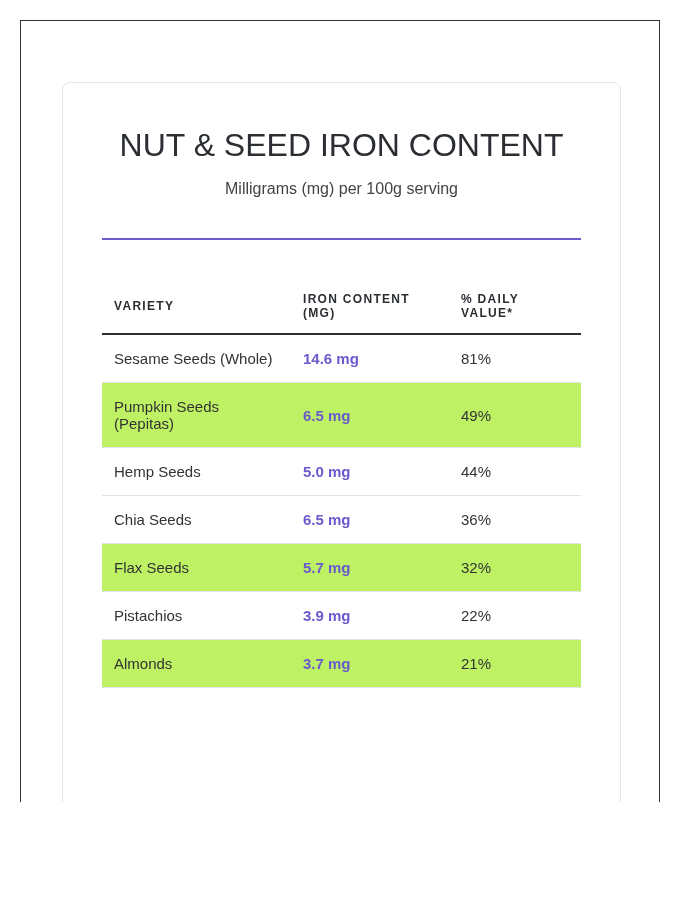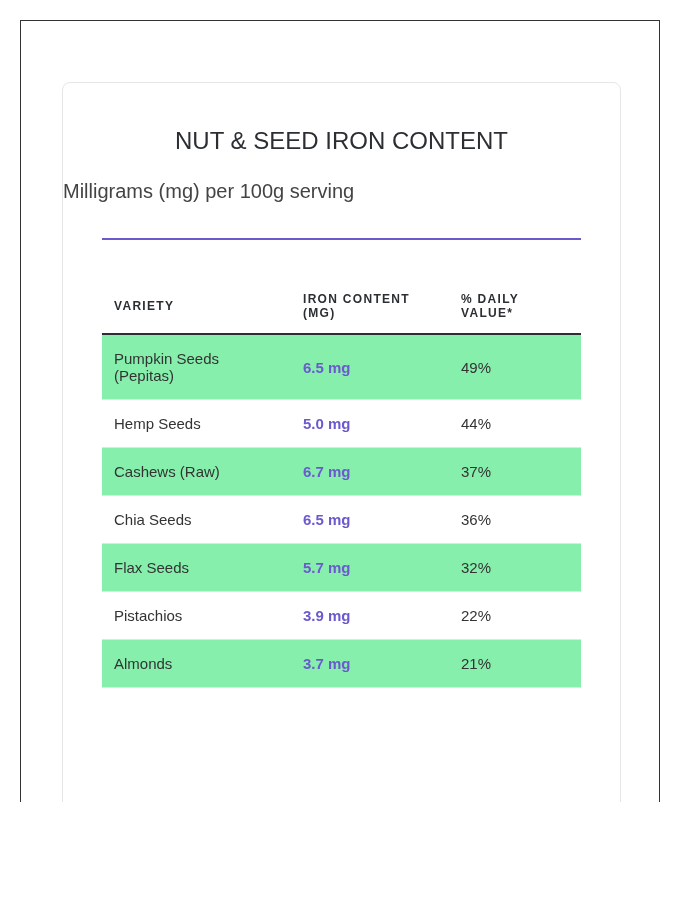--- a/index.html
+++ b/index.html
@@ -3,30 +3,30 @@
 <meta charset="utf-8">
 <style>
   html, body { margin:0; padding:0; background:#ffffff; }
   body { width:700px; height:900px; position:relative; overflow:hidden;
          font-family:"Liberation Sans", sans-serif; color:#333; }
   .frame { position:absolute; left:20px; top:20px; width:640px; height:782px;
            border:1px solid #333; border-bottom:none; overflow:hidden; background:#fff; box-sizing:border-box; }
   .card { position:absolute; left:41px; top:61px; width:559px; height:900px;
           border:1px solid #e6e6e6; border-radius:8px; background:#fff; box-sizing:border-box; }
   .title { position:absolute; left:0; right:0; top:44px; text-align:center;
-           font-size:24px; color:#2b2f33; letter-spacing:0px; margin:0; font-weight:normal; }
-  .subtitle { position:absolute; left:0; right:0; top:97px; 
-              font-size:20px; color:#444; margin:0; }
+           font-size:32px; color:#2b2f33; letter-spacing:0px; margin:0; font-weight:normal; }
+  .subtitle { position:absolute; left:0; right:0; top:97px; text-align:center;
+              font-size:16px; color:#444; margin:0; }
   .divider { position:absolute; left:39px; width:479px; top:155px; height:2px; background:#6a5acd; }
   table { position:absolute; left:39px; top:196px; width:479px; border-collapse:collapse; }
   th { text-align:left; font-size:12px; font-weight:bold; letter-spacing:1.3px; color:#2b2f33;
        text-transform:uppercase; padding:0 12px; height:54px; vertical-align:middle;
        border-bottom:2px solid #2b2f33; line-height:14px; }
   td { font-size:15px; padding:0 12px; height:47px; border-bottom:1px solid #e3e3e3; color:#333; line-height:17px; }
-  tr.alt td { background:#86efac; }
+  tr.alt td { background:#bef264; }
   tr.tall td { height:64px; }
   td.iron { color:#6a5acd; font-weight:bold; }
   th.c1, td.c1 { width:165px; }
   th.c2, td.c2 { width:134px; }
 </style>
 </head>
 <body>
 
 <div class="frame">
   <div class="card">
@@ -35,34 +35,34 @@
     <div class="divider"></div>
     <table>
       <thead>
         <tr>
           <th class="c1">VARIETY</th>
           <th class="c2">IRON CONTENT (MG)</th>
           <th>% DAILY VALUE*</th>
         </tr>
       </thead>
       <tbody>
+        <tr>
+          <td class="c1">Sesame Seeds (Whole)</td>
+          <td class="c2 iron">14.6 mg</td>
+          <td>81%</td>
+        </tr>
         <tr class="alt tall">
           <td class="c1">Pumpkin Seeds (Pepitas)</td>
           <td class="c2 iron">6.5 mg</td>
           <td>49%</td>
         </tr>
         <tr>
           <td class="c1">Hemp Seeds</td>
           <td class="c2 iron">5.0 mg</td>
           <td>44%</td>
-        </tr>
-        <tr class="alt">
-          <td class="c1">Cashews (Raw)</td>
-          <td class="c2 iron">6.7 mg</td>
-          <td>37%</td>
         </tr>
         <tr>
           <td class="c1">Chia Seeds</td>
           <td class="c2 iron">6.5 mg</td>
           <td>36%</td>
         </tr>
         <tr class="alt">
           <td class="c1">Flax Seeds</td>
           <td class="c2 iron">5.7 mg</td>
           <td>32%</td>

